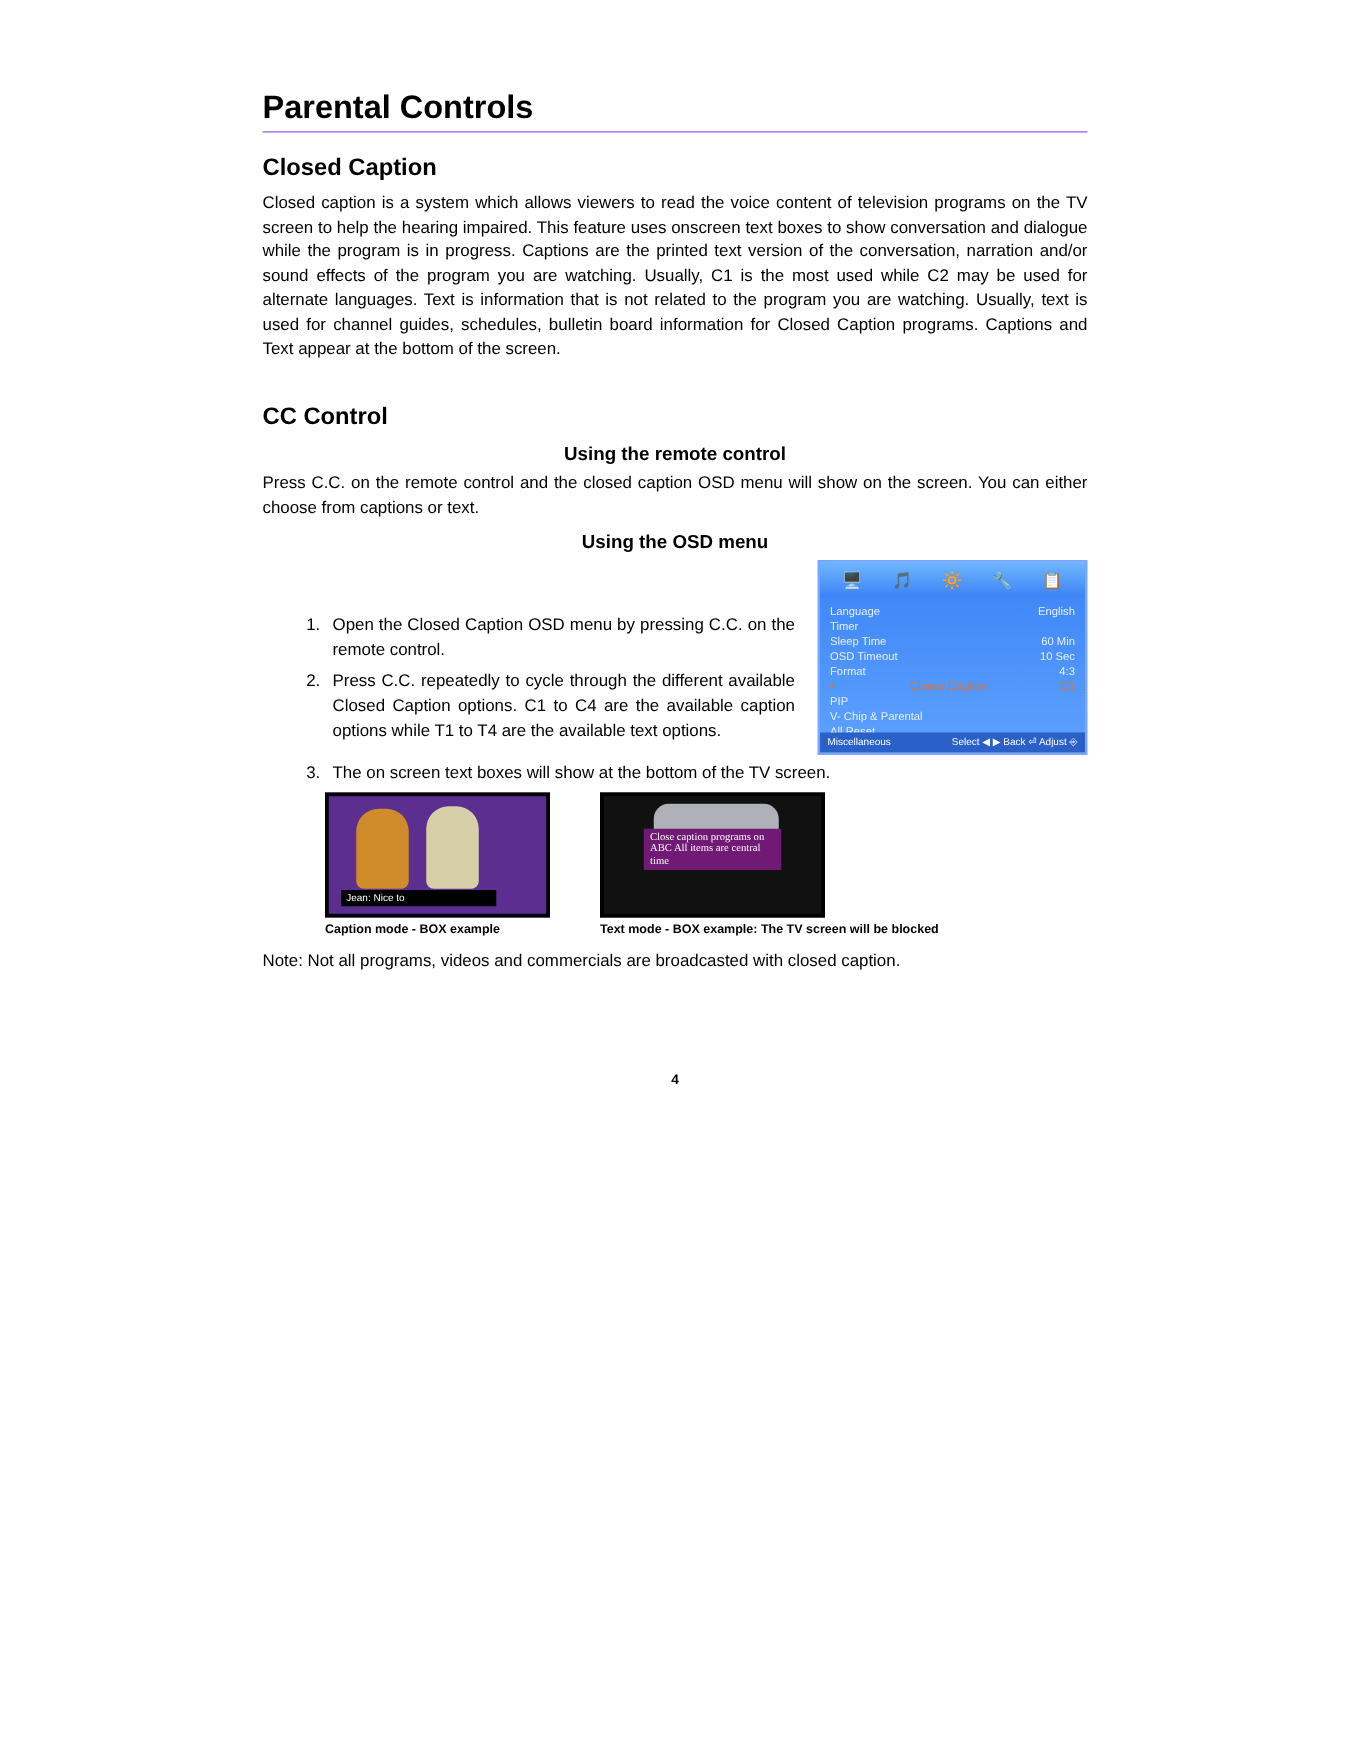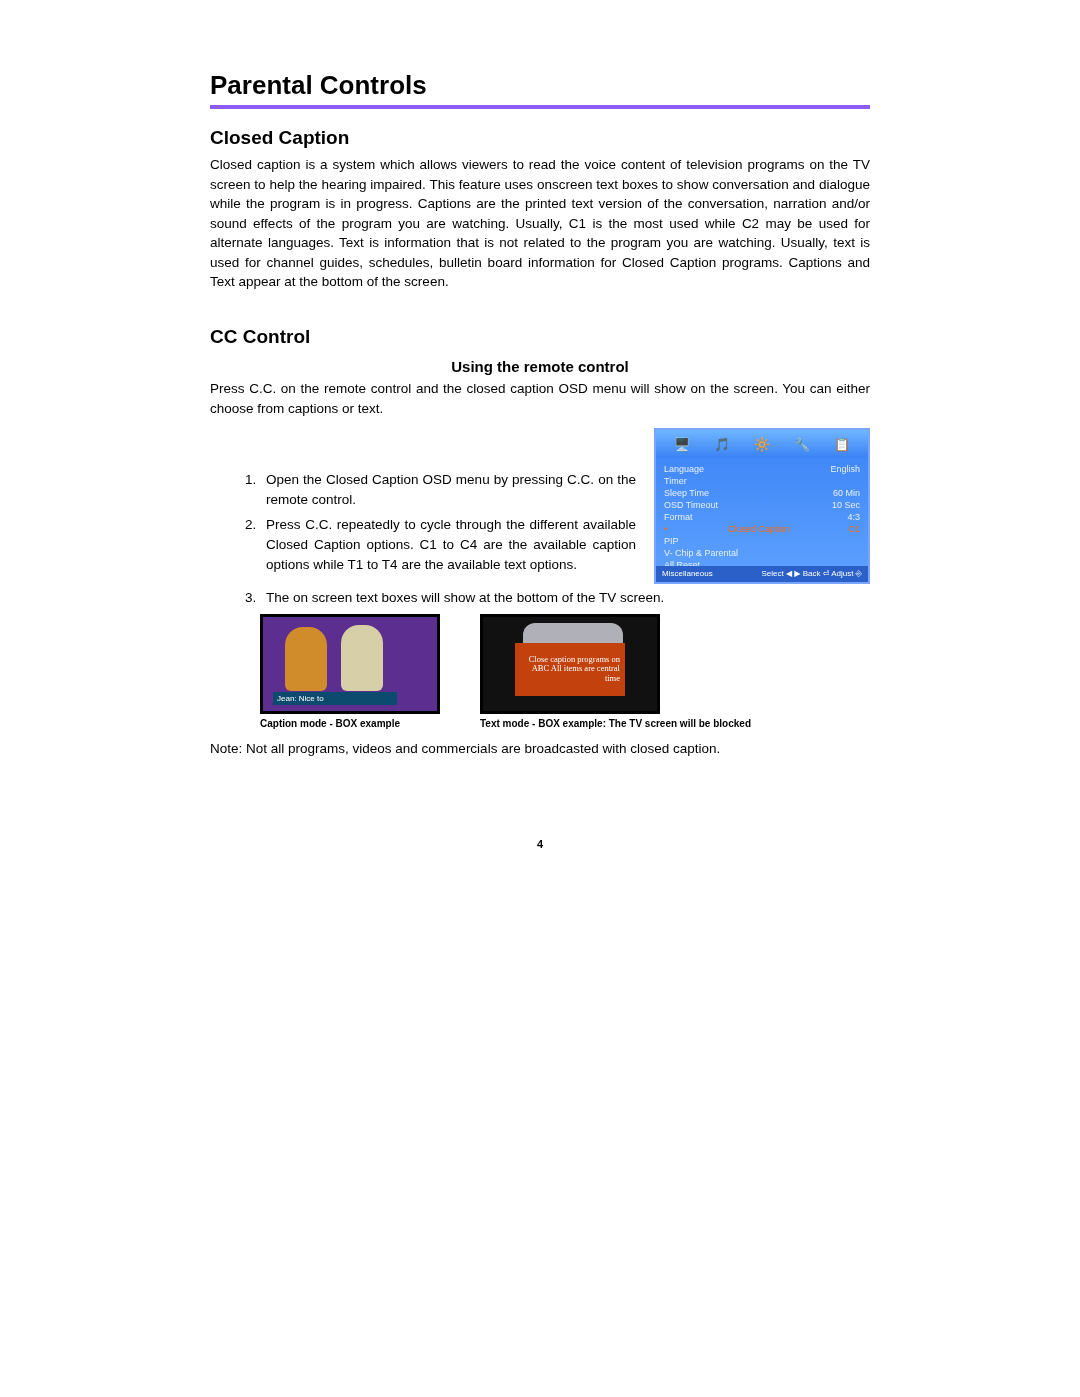--- a/index.html
+++ b/index.html
@@ -12,21 +12,21 @@
   }
   .page {
     padding: 70px 210px 40px 210px;
     box-sizing: border-box;
   }
   h1 {
     font-size: 26px;
     font-weight: bold;
     margin: 0 0 4px 0;
     padding-bottom: 4px;
-    border-bottom: 4px solid #8b5cf6;
+    border-bottom: 1px solid #8b5cf6;
   }
   h2 {
     font-size: 19px;
     font-weight: bold;
     margin: 18px 0 6px 0;
   }
   h3 {
     font-size: 15px;
     font-weight: bold;
     margin: 10px 0 4px 0;
@@ -79,26 +79,26 @@
     width: 180px; height: 100px;
     border: 3px solid #000;
     background: #5b2e90;
     position: relative;
     box-sizing: border-box;
     overflow: hidden;
   }
   .ex-img.text-mode { background:#111; }
   .ex-caption-strip {
     position:absolute; bottom:6px; left:10px; right:40px;
-    background:#0c4a6e; color:#fff; font-size:8px; padding:2px 4px;
+    background:#000000; color:#fff; font-size:8px; padding:2px 4px;
   }
   .ex-text-block {
     position:absolute; top:26px; left:32px; width:100px;
-    background:#c2410c; color:#fff; font-size:8.5px; line-height:1.15;
-    padding:12px 5px; font-family: Georgia, serif; text-align: right;
+    background:#701a75; color:#fff; font-size:8.5px; line-height:1.15;
+    padding:2px 5px; font-family: Georgia, serif;
   }
   .ex-lady1 {
     position:absolute; left:22px; top:10px; width:42px; height:64px;
     background:#d08b2a; border-radius: 18px 18px 6px 6px;
   }
   .ex-lady2 {
     position:absolute; left:78px; top:8px; width:42px; height:66px;
     background:#d6cfa8; border-radius: 18px 18px 6px 6px;
   }
   .ex-car {
@@ -121,20 +121,21 @@
     <span>Closed caption is a system which allows viewers to read the voice content of television programs on the TV screen to help the hearing impaired. This feature uses onscreen text boxes to show conversation and dialogue while the program is in progress. </span><span class="bold">Captions</span><span> are the printed text version of the conversation, narration and/or sound effects of the program you are watching. Usually, </span><span class="bold">C1</span><span> is the most used while </span><span class="bold">C2</span><span> may be used for alternate languages. </span><span class="bold">Text</span><span> is information that is not related to the program you are watching. Usually, text is used for channel guides, schedules, bulletin board information for Closed Caption programs. Captions and Text appear at the bottom of the screen.</span>
   </p>
 
   <h2 style="margin-top:34px;">CC Control</h2>
 
   <h3>Using the remote control</h3>
   <p>
     <span>Press </span><span class="bold">C.C.</span><span> on the remote control and the closed caption OSD menu will show on the screen. You can either choose from captions or text.</span>
   </p>
 
+  <h3>Using the OSD menu</h3>
 
   <div class="osd-row">
     <ol>
       <li><span>Open the Closed Caption OSD menu by pressing </span><span class="bold">C.C.</span><span> on the remote control.</span></li>
       <li><span>Press </span><span class="bold">C.C.</span><span> repeatedly to cycle through the different available Closed Caption options. </span><span class="bold">C1</span><span> to </span><span class="bold">C4</span><span> are the available caption options while </span><span class="bold">T1</span><span> to </span><span class="bold">T4</span><span> are the available text options.</span></li>
     </ol>
     <div class="osd-box">
       <div class="osd-header">
         <span>🖥️</span>
         <span>🎵</span>

